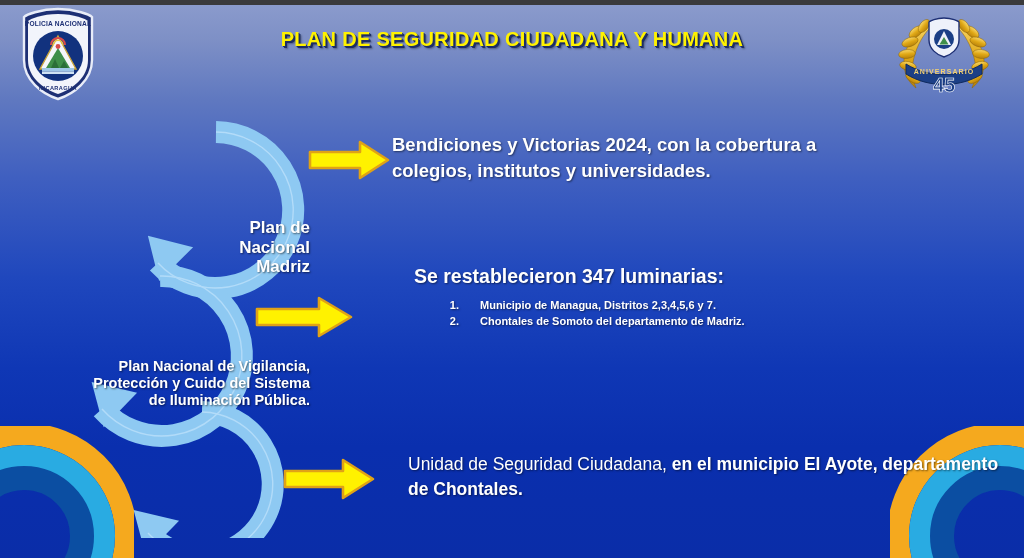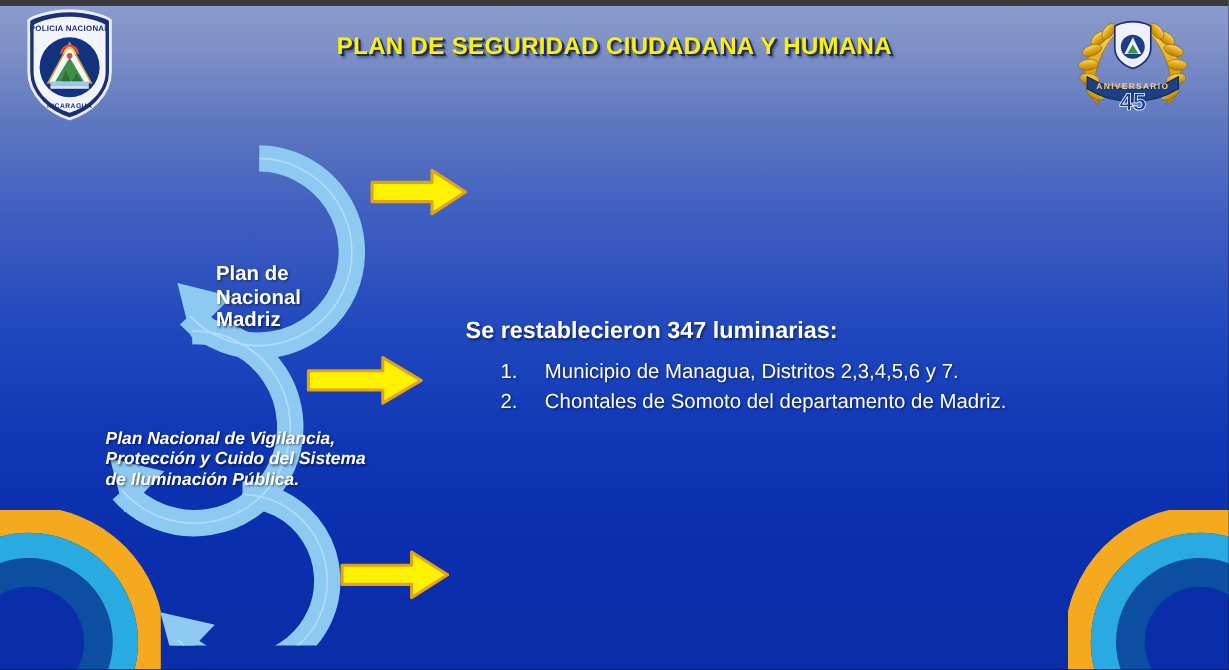--- a/index.html
+++ b/index.html
@@ -43,45 +43,45 @@
     z-index:30;
     font-size:20px;font-weight:bold;letter-spacing:.3px;
     color:#FFF200;
     text-shadow:2px 2px 0 #1c2d66, 1px 1px 0 #1c2d66, 3px 3px 2px rgba(0,0,0,.35);
   }
 
   
   .cycle{position:absolute;left:30px;top:78px;width:330px;height:460px;z-index:20;}
   .cycle svg{display:block;}
   .node-label{
-    position:absolute;z-index:25;text-align:left;
+    position:absolute;z-index:25;text-align:right;
     color:#ffffff;font-weight:bold;line-height:1.16;
     text-shadow:1px 1px 2px rgba(0,0,0,.55);
   }
   #label-escolar{left:150px;top:140px;width:130px;font-size:17px;}
-  #label-iluminacion{left:58px;top:280px;width:222px;font-size:14.5px;font-style:italic;}
+  #label-iluminacion{left:58px;top:280px;width:222px;font-size:14.5px;}
   #label-inauguracion{left:110px;top:455px;width:185px;font-size:18px;}
 
   
   .arrow{position:absolute;z-index:28;}
   #arrow-1{left:308px;top:139px;}
   #arrow-2{left:255px;top:295px;}
   #arrow-3{left:283px;top:457px;}
 
   
   .block{position:absolute;z-index:30;color:#ffffff;
          text-shadow:1px 1px 2px rgba(0,0,0,.5);}
   #block-1{left:392px;top:132px;width:600px;
            font-size:18.5px;font-weight:bold;line-height:1.42;
            text-align:justify;}
   #block-1 .last{display:block;text-align:left;}
-  #block-2{left:388px;top:263px;width:600px;}
+  #block-2{left:414px;top:263px;width:600px;}
   #block-2 .head{font-size:19.5px;font-weight:bold;line-height:1.4;}
   #block-2 ol{margin:8px 0 0 0;padding:0 0 0 48px;list-style:decimal;
-              font-size:17px;line-height:1.45;font-weight:normal;}
+              font-size:11px;line-height:1.45;font-weight:bold;}
   #block-2 ol li{padding-left:18px;}
   #block-3{left:408px;top:452px;width:596px;
            font-size:17.5px;line-height:1.45;}
   #block-3 b{font-weight:bold;}
 </style>
 </head>
 <body>
 
 <div id="slide">
 
@@ -216,23 +216,30 @@
     <svg width="98" height="44" viewBox="0 0 98 44">
       <polygon points="2,14 64,14 64,3 96,22 64,41 64,30 2,30" fill="#FFF200" stroke="#E0A216" stroke-width="2.6" stroke-linejoin="round"></polygon>
     </svg>
   </div>
   <div class="arrow" id="arrow-3">
     <svg width="92" height="44" viewBox="0 0 92 44">
       <polygon points="2,14 60,14 60,3 90,22 60,41 60,30 2,30" fill="#FFF200" stroke="#E0A216" stroke-width="2.6" stroke-linejoin="round"></polygon>
     </svg>
   </div>
 
+  <div class="block" id="block-1">
+    <span>Bendiciones y Victorias 2024, con la cobertura a</span>
+    <span class="last">colegios, institutos y universidades.</span>
+  </div>
 
   <div class="block" id="block-2">
     <div class="head">Se restablecieron 347 luminarias:</div>
     <ol>
       <li>Municipio de Managua, Distritos 2,3,4,5,6 y 7.</li>
       <li>Chontales de Somoto del departamento de Madriz.</li>
     </ol>
   </div>
 
+  <div class="block" id="block-3">
+    <span>Unidad de Seguridad Ciudadana, </span><b>en el municipio El Ayote, departamento de Chontales.</b>
+  </div>
 
 </div>
 
 </body></html>

